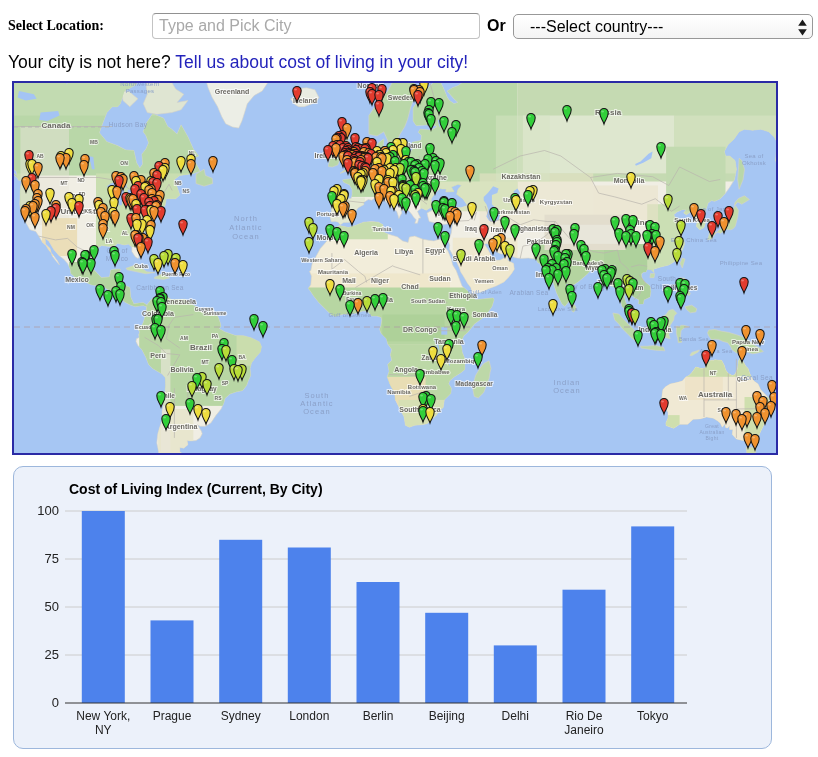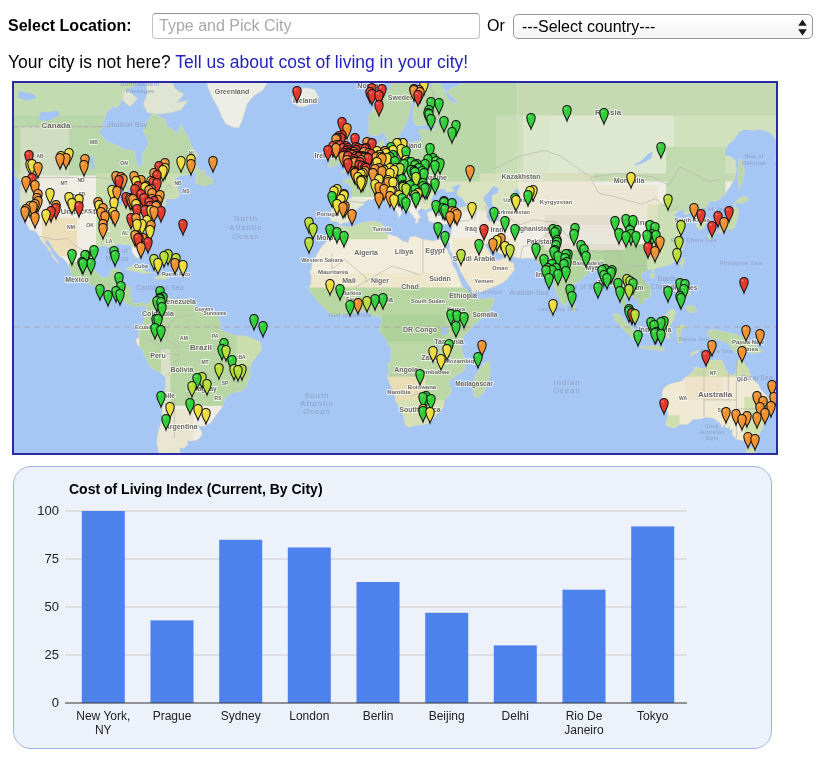--- a/index.html
+++ b/index.html
@@ -2,24 +2,24 @@
 <html><head><meta charset="utf-8"><style>
 * { margin:0; padding:0; box-sizing:border-box; }
 input::placeholder { color:#a9a9a9; opacity:1; }
 body { width:818px; height:757px; position:relative; background:#ffffff; font-family:"Liberation Sans",sans-serif; }
 .abs { position:absolute; }
 .lb { fill:#6b6963; font-family:"Liberation Sans",sans-serif; paint-order:stroke; stroke:#ffffff; stroke-width:2px; stroke-opacity:0.65; font-weight:bold; text-anchor:middle; }
 .sea { fill:#8ba0c8; font-family:"Liberation Sans",sans-serif; letter-spacing:1.1px; text-anchor:middle; }
 .sea2 { fill:#8ba0c8; font-family:"Liberation Sans",sans-serif; letter-spacing:0.3px; text-anchor:middle; }
 </style></head>
 <body>
-<div class="abs" style="left:8px;top:13px;font-size:16px;font-weight:bold;line-height:26px;">Select Location:</div>
+<div class="abs" style="left:8px;top:13px;font-size:14px;font-weight:bold;line-height:26px;font-family:Liberation Serif, serif;">Select Location:</div>
 <input class="abs" style="left: 152px; top: 13px; width: 328px; height: 26px; border-width: 1px; border-style: solid; border-color: rgb(145, 145, 145) rgb(195, 195, 195) rgb(195, 195, 195); border-image: initial; border-radius: 4px; font-size: 16px; padding-left: 6px; font-family: &quot;Liberation Sans&quot;, sans-serif; outline: none;" placeholder="Type and Pick City">
-<div class="abs" style="left:487px;top:13px;font-size:16px;font-weight:normal;line-height:26px;">Or</div>
-<div class="abs" style="left:513px;top:14px;width:300px;height:25px;border:1px solid #989898;border-radius:5px;background:linear-gradient(#ffffff,#f4f4f4);font-size:16px;line-height:23px;padding-left:8px;color:#000;">---Select country---
+<div class="abs" style="left:487px;top:13px;font-size:16px;font-weight:bold;line-height:26px;">Or</div>
+<div class="abs" style="left:513px;top:14px;width:300px;height:25px;border:1px solid #989898;border-radius:5px;background:linear-gradient(#ffffff,#f4f4f4);font-size:16px;line-height:23px;padding-left:16px;color:#000;">---Select country---
 <svg class="abs" style="right:5px;top:4px;" width="9" height="17" viewBox="0 0 9 17">
       <path d="M4.5,0.5 L8.8,6.8 L0.2,6.8 Z" fill="#1a1a1a"></path>
       <path d="M4.5,16.5 L8.8,10.2 L0.2,10.2 Z" fill="#1a1a1a"></path>
     </svg>
 </div>
 <div class="abs" style="left:8px;top:52px;font-size:17.5px;">Your city is not here? <a style="color:#2323bb;text-decoration:none;margin-top:6px;">Tell us about cost of living in your city!</a></div>
 <div class="abs" style="left:12px;top:81px;width:766px;height:374px;border:2px solid #2a2aa5;">
 <svg width="762" height="370" viewBox="0 0 762 370" font-family="Liberation Sans,sans-serif">
       <rect x="0" y="0" width="762" height="370" fill="#a6c6f3"></rect>
       <path d="M-112.5,11.3L-104.4,17.6L-112.5,23.7L-107.1,32.5L-112.5,40.8L-104.4,40.8L-96.3,51.3L-85.5,53.9L-93.6,66.1L-99.0,69.3L-104.4,70.7L-93.6,68.4L-85.5,63.7L-80.1,61.3L-74.7,56.4L-69.3,51.3L-63.9,46.2L-58.5,40.8L-53.1,38.1L-42.3,43.5L-34.2,43.5L-27.4,48.8L-20.7,53.9L-13.9,63.7L-11.2,70.7L-4.5,77.5L-3.1,84.0L2.3,88.3L4.2,96.9L7.7,97.7L6.4,105.6L5.8,121.2L6.9,130.0L10.7,136.2L12.3,140.2L15.8,146.7L21.8,148.4L24.7,153.1L28.5,159.4L32.0,162.5L34.7,167.1L38.8,171.6L43.6,178.1L45.5,181.9L42.8,179.0L38.2,173.1L36.1,165.5L31.5,161.0L31.2,155.4L34.7,157.9L37.4,162.5L40.1,167.1L42.8,170.1L45.5,173.1L49.6,176.0L53.6,180.4L56.3,186.2L56.9,190.5L61.7,194.7L68.5,197.5L77.1,201.7L82.0,202.5L87.4,201.2L92.8,205.9L96.9,207.8L105.0,210.0L109.6,218.2L111.7,219.5L117.1,222.2L121.2,223.6L125.2,223.0L129.3,222.5L132.8,223.8L132.8,221.9L129.3,219.8L125.2,220.1L119.8,220.9L116.6,214.1L115.8,204.5L110.4,202.3L102.8,201.7L102.8,195.0L105.0,191.9L106.3,186.2L102.3,186.2L96.9,187.1L95.5,193.9L87.4,194.7L79.3,186.2L78.0,174.5L79.3,168.6L87.4,162.5L95.5,163.4L99.6,164.0L103.6,160.3L110.4,161.9L114.4,161.0L117.9,164.0L117.9,168.6L121.2,173.7L123.9,175.4L125.2,174.5L123.9,167.1L121.2,159.4L122.5,156.3L130.6,148.4L137.4,144.5L134.7,136.8L138.7,135.1L137.4,131.7L141.5,126.5L150.9,123.0L152.3,115.7L161.7,115.7L165.8,112.0L160.4,96.5L165.8,92.4L179.3,90.4L186.0,88.3L179.3,75.3L184.7,73.0L179.3,66.1L173.9,53.9L167.1,41.9L163.1,51.3L157.7,46.2L153.6,43.5L149.6,35.3L138.7,30.8L132.0,40.8L129.3,48.8L132.0,52.4L134.7,59.8L132.0,66.1L127.9,71.2L128.8,81.0L125.8,85.3L122.5,79.7L119.8,67.5L111.7,67.0L103.6,62.7L92.8,58.8L85.3,49.8L87.4,43.5L92.8,29.6L98.2,23.7L103.6,23.7L106.3,20.7L110.4,8.1L122.5,1.4L119.8,-16.7L111.7,-19.0L98.2,-12.9L82.0,1.4L82.0,-7.0L65.8,-9.2L52.3,1.4L49.6,-7.8L30.7,-9.2L11.8,-16.7L6.4,-20.5L-4.5,-20.5L-18.0,-15.1L-26.1,-12.9L-39.6,-17.4L-58.5,-24.5L-80.1,-31.0L-93.6,-22.9L-107.1,-7.8Z" fill="#f0eee4" stroke="#d7d3c6" stroke-width="0.6"></path>
@@ -842,21 +842,21 @@
       <use href="#po" x="751" y="341"></use>
       <use href="#po" x="722" y="342"></use>
       <use href="#po" x="733" y="344"></use>
       <use href="#po" x="743" y="345"></use>
       <use href="#pg" x="152" y="347"></use>
       <use href="#po" x="728" y="347"></use>
       <use href="#po" x="734" y="365"></use>
       <use href="#po" x="741" y="367"></use>
     </svg>
 </div>
-<div class="abs" style="left:13px;top:466px;width:759px;height:283px;background:#ecf1fa;border:1px solid #9db7dc;border-radius:18px;">
+<div class="abs" style="left:13px;top:466px;width:759px;height:283px;background:#ecf1fa;border:1px solid #9db7dc;border-radius:10px;">
 <div class="abs" style="left:55px;top:14px;font-size:14px;font-weight:bold;color:#000;">Cost of Living Index (Current, By City)</div>
 <svg class="abs" style="left:0;top:0;" width="757" height="281" viewBox="0 0 757 281" font-family="Liberation Sans,sans-serif">
       <line x1="51.0" y1="44.0" x2="673.0" y2="44.0" stroke="#cccccc" stroke-width="1"></line>
       <line x1="51.0" y1="92.0" x2="673.0" y2="92.0" stroke="#cccccc" stroke-width="1"></line>
       <line x1="51.0" y1="140.0" x2="673.0" y2="140.0" stroke="#cccccc" stroke-width="1"></line>
       <line x1="51.0" y1="188.0" x2="673.0" y2="188.0" stroke="#cccccc" stroke-width="1"></line>
       <rect x="67.8" y="44.0" width="43.0" height="192.0" fill="#4d82ec"></rect>
       <rect x="136.5" y="153.4" width="43.0" height="82.6" fill="#4d82ec"></rect>
       <rect x="205.2" y="72.8" width="43.0" height="163.2" fill="#4d82ec"></rect>
       <rect x="273.8" y="80.5" width="43.0" height="155.5" fill="#4d82ec"></rect>

